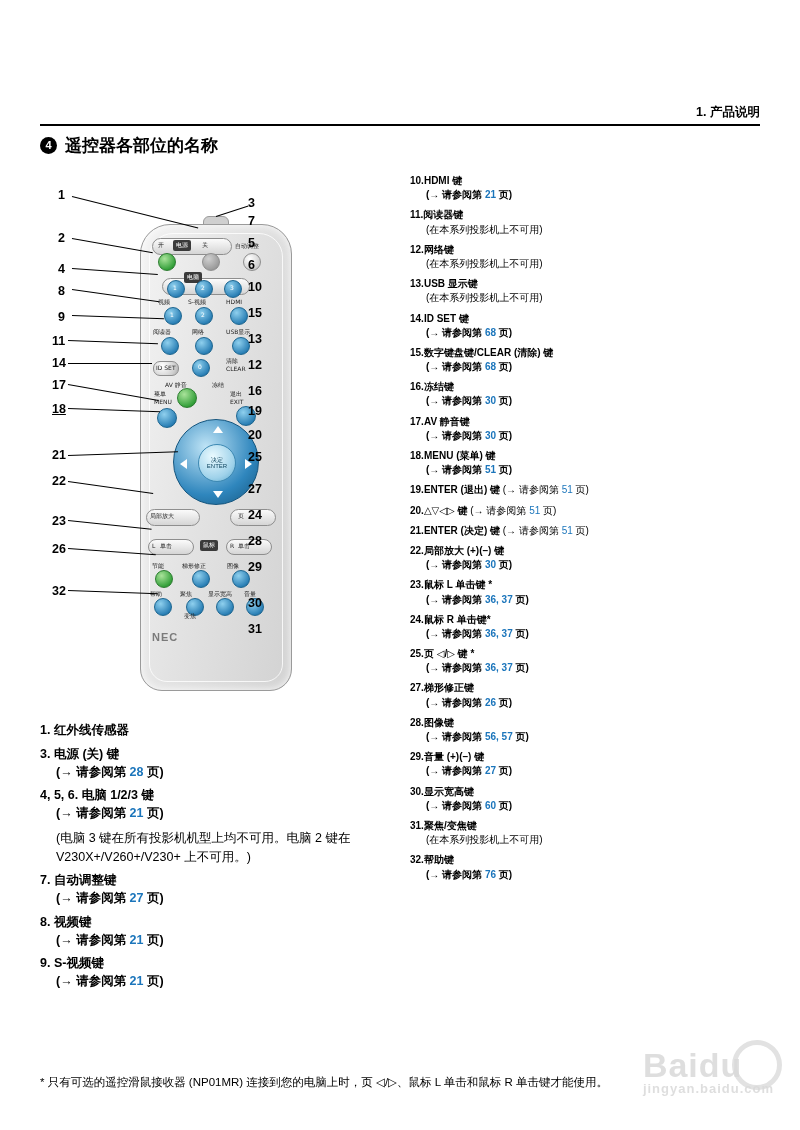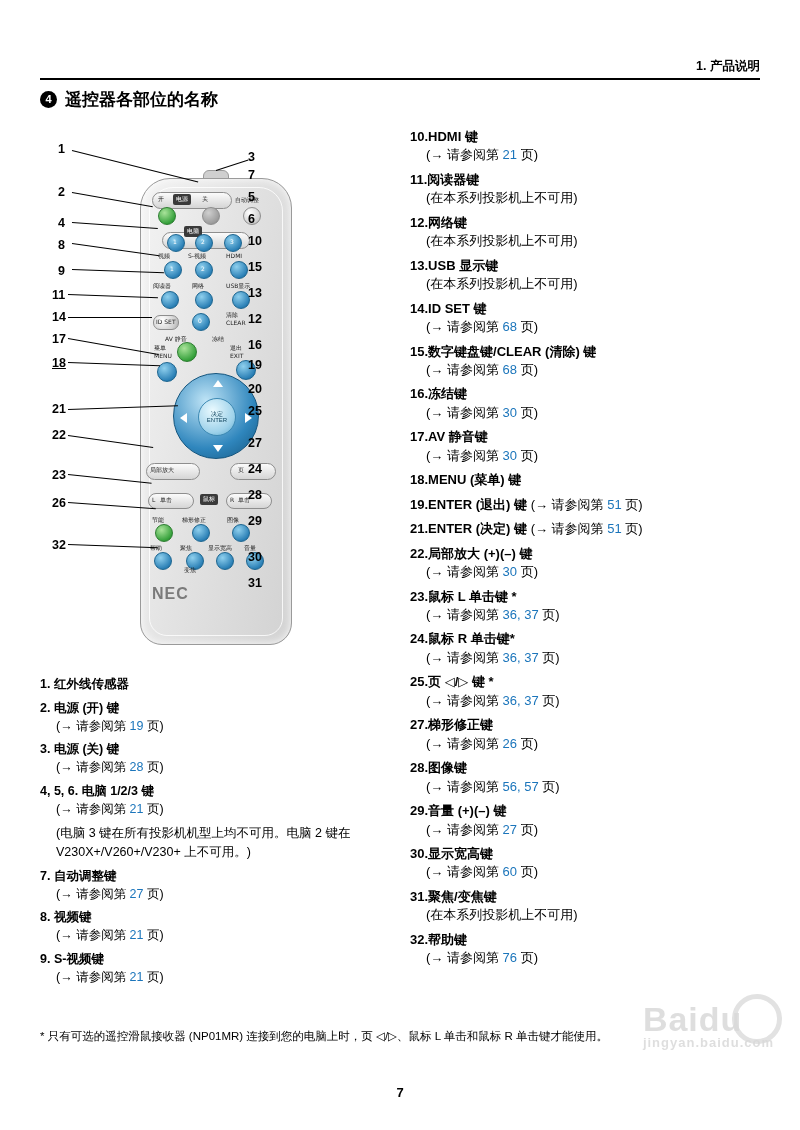--- a/index.html
+++ b/index.html
@@ -4,21 +4,21 @@
 <style>
   html,body{margin:0;padding:0;}
   body{
     width:800px;height:1130px;
     background:#ffffff;
     font-family:"Liberation Sans","DejaVu Sans",sans-serif;
     color:#000;
     position:relative;
     overflow:hidden;
   }
-  .page{position:absolute;inset:0;}
+  .page{position:absolute;inset:0;margin-top:46px;}
 
   
   .header{
     position:absolute;top:58px;left:40px;right:40px;
     text-align:right;
     font-size:12.5px;font-weight:bold;
     color:#000;
   }
   .header-rule{
     position:absolute;top:78px;left:40px;right:40px;
@@ -34,29 +34,29 @@
   .circ-num{
     display:inline-flex;align-items:center;justify-content:center;
     width:17px;height:17px;border-radius:50%;
     background:#000;color:#fff;font-size:11px;font-weight:bold;
     line-height:1;
   }
 
   
   .col-right{
     position:absolute;top:128px;left:410px;width:360px;
-    font-size:13px;line-height:1.42;
+    font-size:10px;line-height:1.42;
   }
   .col-left-list{
     position:absolute;top:676px;left:40px;width:345px;
     font-size:12.5px;line-height:1.42;
   }
   .entry{margin-bottom:6px;}
   .entry .t{font-weight:bold;}
-  .entry .s{display:block;padding-left:16px;font-weight:normal;}
+  .entry .s{display:block;padding-left:16px;font-weight:bold;}
   .blue{color:#1b75bb;}
   .note{display:block;padding-left:16px;font-weight:normal;}
   .para{padding-left:16px;font-weight:normal;margin-bottom:6px;font-size:12.5px;line-height:1.5;}
 
   
   .footnote{
     position:absolute;left:40px;top:1028px;width:730px;
     font-size:11.5px;line-height:1.4;
   }
 
@@ -98,21 +98,21 @@
     border:1px solid rgba(255,255,255,.8);
     pointer-events:none;
   }
   .ir-tip{
     position:absolute;left:163px;top:40px;width:24px;height:12px;
     background:#cfcfcf;border:1px solid #9a9a9a;border-radius:6px 6px 0 0;
   }
 
   .nec{
     position:absolute;left:112px;top:455px;
-    font-size:16px;font-weight:bold;color:#7a7a7a;letter-spacing:1px;
+    font-size:11px;font-weight:bold;color:#7a7a7a;letter-spacing:1px;
   }
 
   
   .key{
     position:absolute;border-radius:50%;
     background:radial-gradient(circle at 35% 30%,#ffffff,#cfcfcf 70%,#a9a9a9 100%);
     border:1px solid #8e8e8e;
   }
   .key.blue{background:radial-gradient(circle at 35% 30%,#8fd0ee,#2a7fb5 72%,#13557d 100%);border-color:#1b6590;}
   .key.green{background:radial-gradient(circle at 35% 30%,#a9e39a,#34a03a 72%,#1d6a22 100%);border-color:#2b7d2f;}
@@ -327,25 +327,20 @@
     <div class="lead" style="left:28px;top:414px;width:90px;transform:rotate(2deg);"></div>
   </div>
 
   <div class="col-left-list">
 
     <div class="entry">
       <span class="t">1.</span>
       <span class="t">红外线传感器</span>
     </div>
 
-    <div class="entry">
-      <span class="t">2.</span>
-      <span class="t">电源 (开) 键</span>
-      <span class="s"><span>(→ 请参阅第 </span><span class="blue">19</span><span> 页)</span></span>
-    </div>
 
     <div class="entry">
       <span class="t">3.</span>
       <span class="t">电源 (关) 键</span>
       <span class="s"><span>(→ 请参阅第 </span><span class="blue">28</span><span> 页)</span></span>
     </div>
 
     <div class="entry">
       <span class="t">4, 5, 6.</span>
       <span class="t">电脑 1/2/3 键</span>
@@ -383,24 +378,25 @@
     <div class="entry"><span class="t">13.</span><span class="t">USB 显示键</span><span class="note">(在本系列投影机上不可用)</span></div>
 
     <div class="entry"><span class="t">14.</span><span class="t">ID SET 键</span><span class="s"><span>(→ 请参阅第 </span><span class="blue">68</span><span> 页)</span></span></div>
 
     <div class="entry"><span class="t">15.</span><span class="t">数字键盘键/CLEAR (清除) 键</span><span class="s"><span>(→ 请参阅第 </span><span class="blue">68</span><span> 页)</span></span></div>
 
     <div class="entry"><span class="t">16.</span><span class="t">冻结键</span><span class="s"><span>(→ 请参阅第 </span><span class="blue">30</span><span> 页)</span></span></div>
 
     <div class="entry"><span class="t">17.</span><span class="t">AV 静音键</span><span class="s"><span>(→ 请参阅第 </span><span class="blue">30</span><span> 页)</span></span></div>
 
-    <div class="entry"><span class="t">18.</span><span class="t">MENU (菜单) 键</span></div>
+    <div class="entry"><span class="t">18.</span><span class="t">MENU (菜单) 键</span><span class="s"><span>(→ 请参阅第 </span><span class="blue">51</span><span> 页)</span></span></div>
 
     <div class="entry"><span class="t">19.</span><span class="t">ENTER (退出) 键</span><span> (→ 请参阅第 </span><span class="blue">51</span><span> 页)</span></div>
 
+    <div class="entry"><span class="t">20.</span><span class="t">△▽◁▷ 键</span><span> (→ 请参阅第 </span><span class="blue">51</span><span> 页)</span></div>
 
     <div class="entry"><span class="t">21.</span><span class="t">ENTER (决定) 键</span><span> (→ 请参阅第 </span><span class="blue">51</span><span> 页)</span></div>
 
     <div class="entry"><span class="t">22.</span><span class="t">局部放大 (+)(–) 键</span><span class="s"><span>(→ 请参阅第 </span><span class="blue">30</span><span> 页)</span></span></div>
 
     <div class="entry"><span class="t">23.</span><span class="t">鼠标 L 单击键 *</span><span class="s"><span>(→ 请参阅第 </span><span class="blue">36, 37</span><span> 页)</span></span></div>
 
     <div class="entry"><span class="t">24.</span><span class="t">鼠标 R 单击键*</span><span class="s"><span>(→ 请参阅第 </span><span class="blue">36, 37</span><span> 页)</span></span></div>
 
     <div class="entry"><span class="t">25.</span><span class="t">页 ◁/▷ 键 *</span><span class="s"><span>(→ 请参阅第 </span><span class="blue">36, 37</span><span> 页)</span></span></div>

